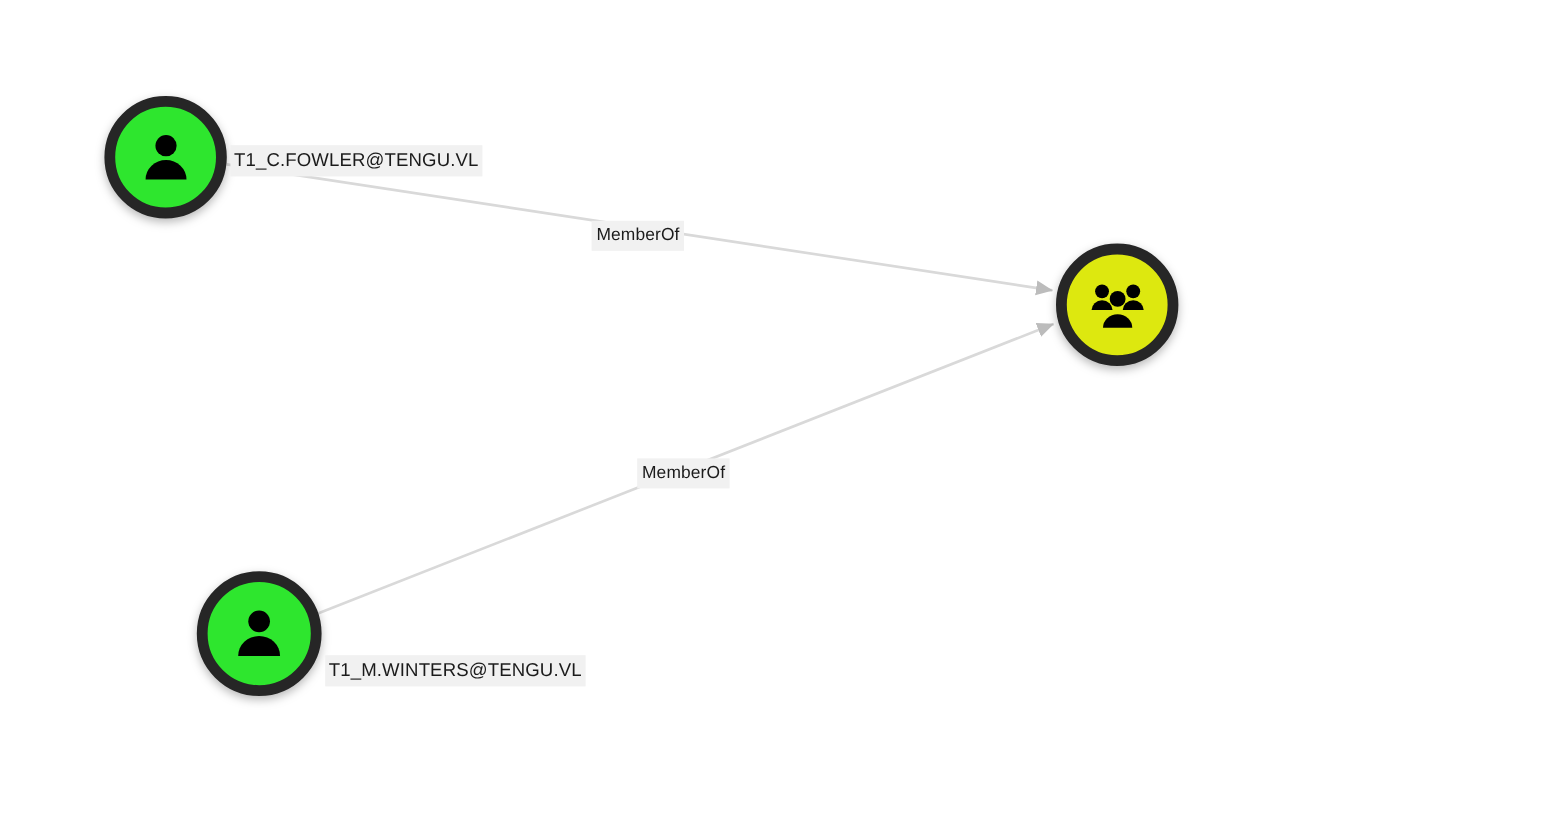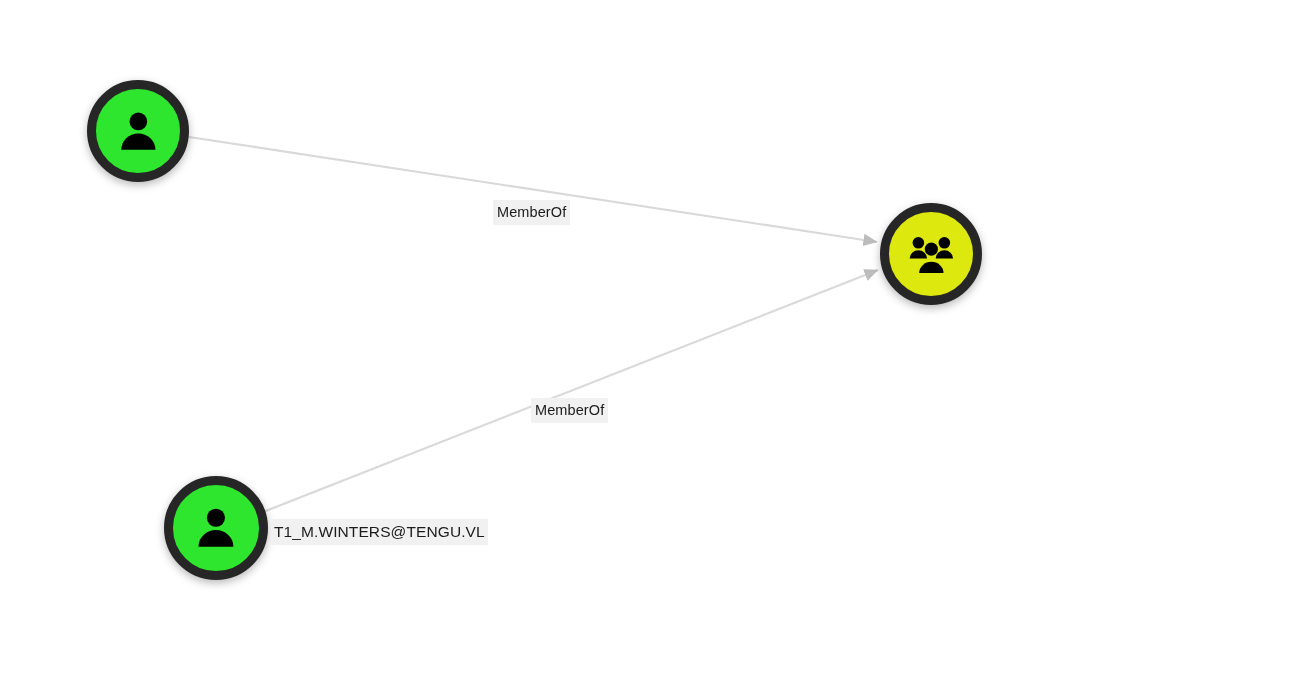--- a/index.html
+++ b/index.html
@@ -61,21 +61,20 @@
   
   .edge-label {
     position: absolute;
     font-size: 14.5px;
     line-height: 20px;
     color: #1b1b1b;
     background: #f1f1f1;
     padding: 2px 4px 3px 4px;
     white-space: nowrap;
     letter-spacing: 0.1px;
-    margin-top: 16px;
   }
 </style>
 </head>
 <body>
 
 <div id="graph-canvas">
 
   <svg id="edge-layer" viewBox="0 0 1303 687" width="1303" height="687" xmlns="http://www.w3.org/2000/svg">
     <defs>
       <marker id="arrow-head" markerWidth="7" markerHeight="7" refX="6.2" refY="3.2" orient="auto" markerUnits="strokeWidth">
@@ -95,33 +94,34 @@
   <div class="edge-label" style="left:493px; top:184px;">MemberOf</div>
 
   <div class="edge-label" style="left:531px; top:382px;">MemberOf</div>
 
   <div class="node" style="left:87px; top:80px; width:102px; height:102px; background:#2ee62e; border:9px solid #262626;">
     <svg class="node-icon" viewBox="0 0 24 24" xmlns="http://www.w3.org/2000/svg">
       <circle cx="12" cy="7.1" r="4.35" fill="#000000"></circle>
       <path d="M 3.6 21 A 8.4 8.0 0 0 1 20.4 21 Z" fill="#000000"></path>
     </svg>
   </div>
+  <div class="node-label" style="left:192px; top:121px;">T1_C.FOWLER@TENGU.VL</div>
 
   <div class="node" style="left:880px; top:203px; width:102px; height:102px; background:#dde80f; border:9px solid #262626;">
     <svg class="node-icon" viewBox="0 0 24 24" xmlns="http://www.w3.org/2000/svg">
       <circle cx="5.6" cy="6.3" r="2.85" fill="#000000"></circle>
       <path d="M 1.3 14.0 A 4.3 4.0 0 0 1 9.9 14.0 Z" fill="#000000"></path>
       <circle cx="18.4" cy="6.3" r="2.85" fill="#000000"></circle>
       <path d="M 14.1 14.0 A 4.3 4.0 0 0 1 22.7 14.0 Z" fill="#000000"></path>
       <circle cx="12" cy="9.4" r="3.25" fill="#000000"></circle>
       <path d="M 6.0 21.2 A 6.0 5.5 0 0 1 18.0 21.2 Z" fill="#000000"></path>
     </svg>
   </div>
 
   <div class="node" style="left:164px; top:476px; width:104px; height:104px; background:#2ee62e; border:9px solid #262626;">
     <svg class="node-icon" viewBox="0 0 24 24" xmlns="http://www.w3.org/2000/svg">
       <circle cx="12" cy="7.1" r="4.35" fill="#000000"></circle>
       <path d="M 3.6 21 A 8.4 8.0 0 0 1 20.4 21 Z" fill="#000000"></path>
     </svg>
   </div>
-  <div class="node-label" style="left:271px; top:519px;text-align:right;">T1_M.WINTERS@TENGU.VL</div>
+  <div class="node-label" style="left:271px; top:546px;text-align:right;">T1_M.WINTERS@TENGU.VL</div>
 
 </div>
 
 </body></html>

